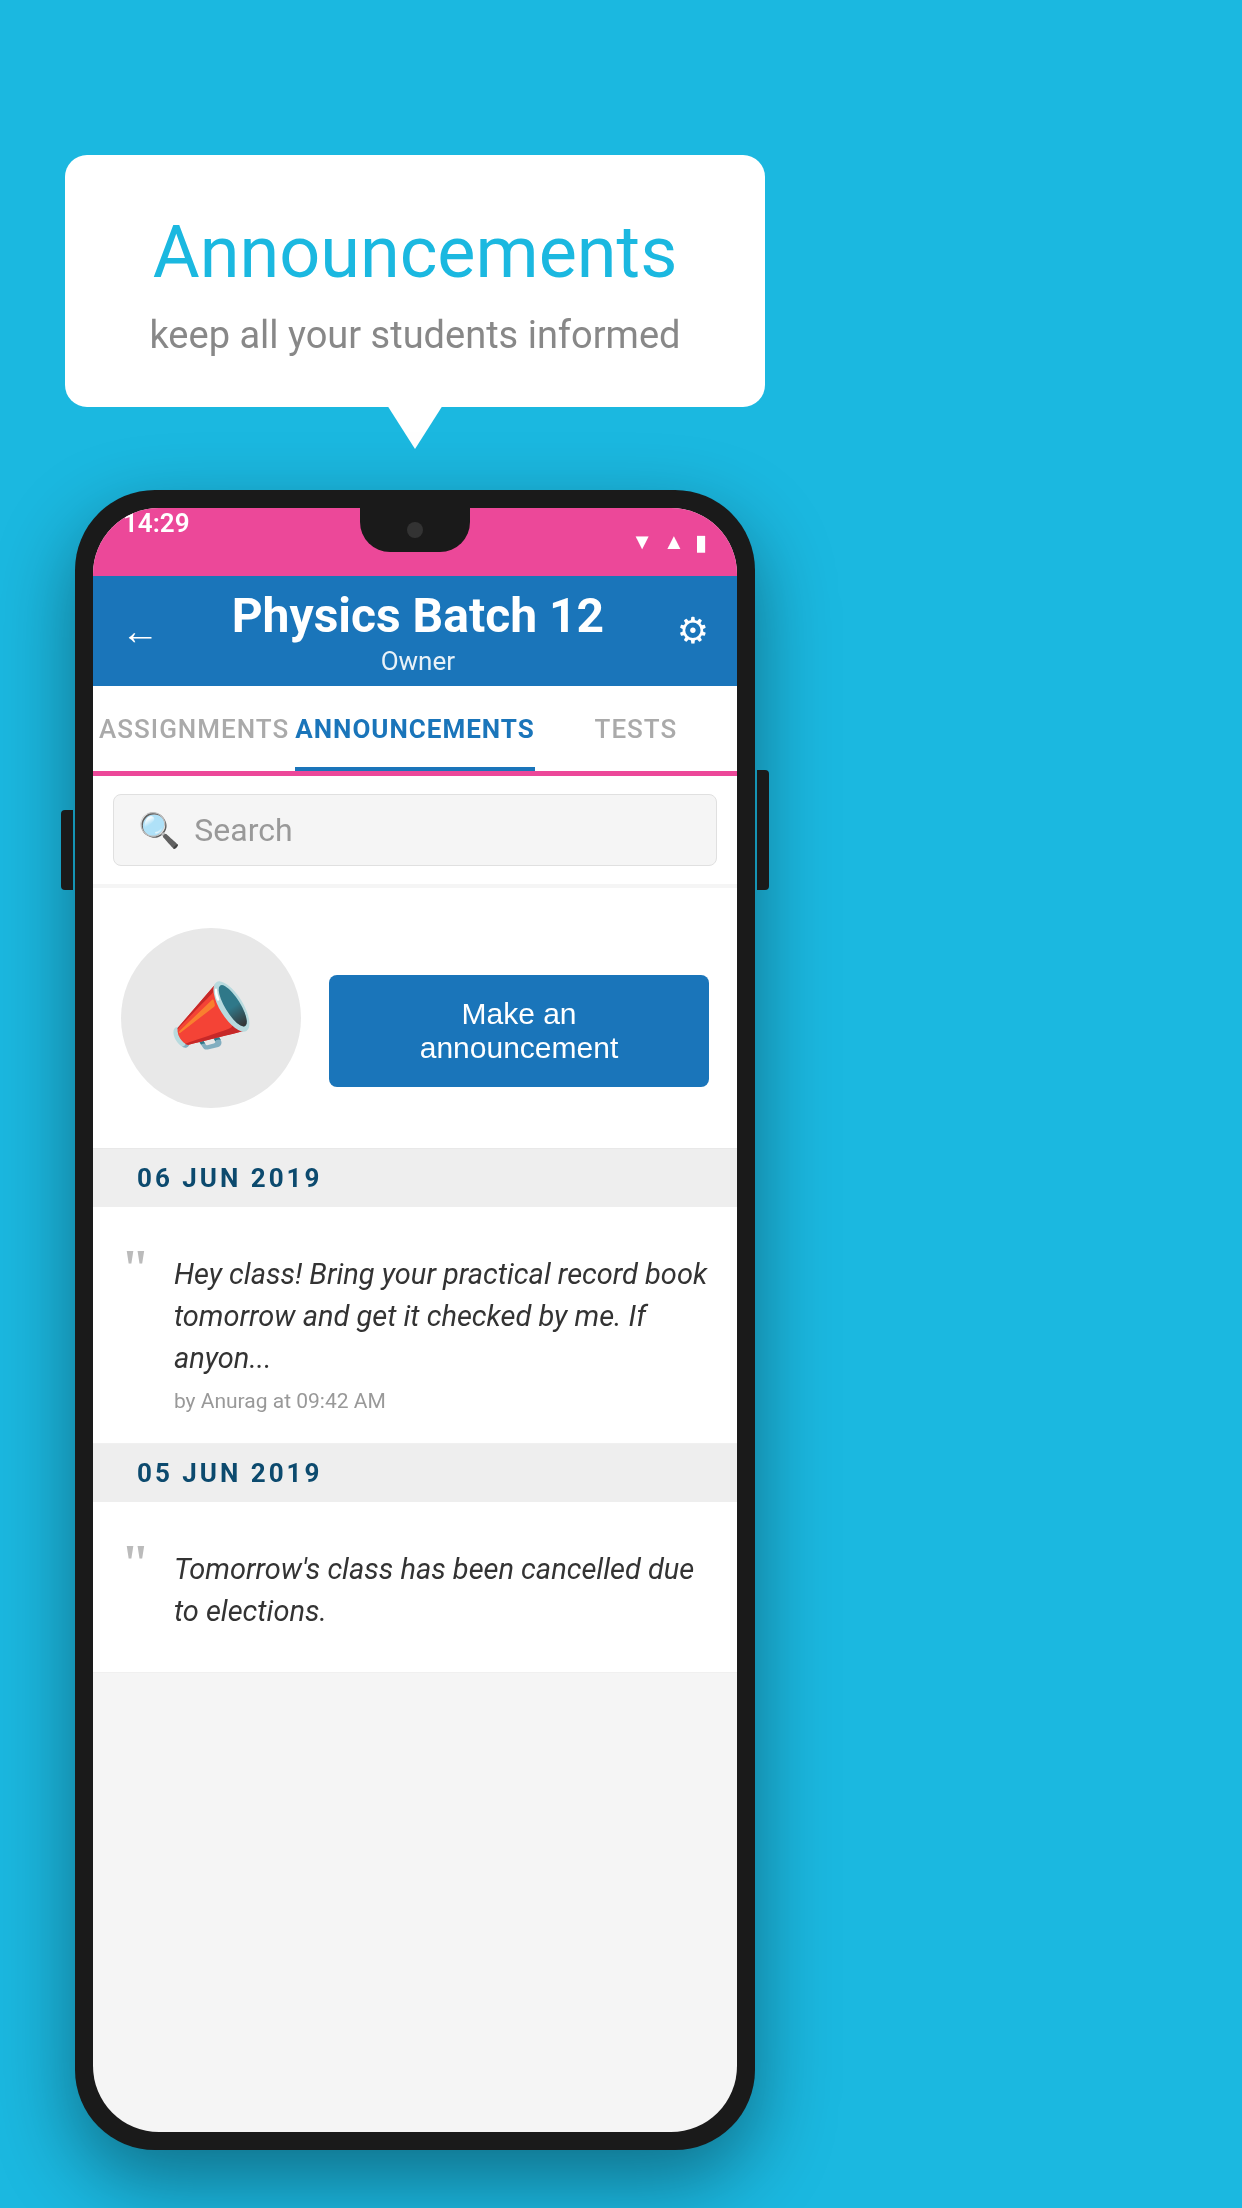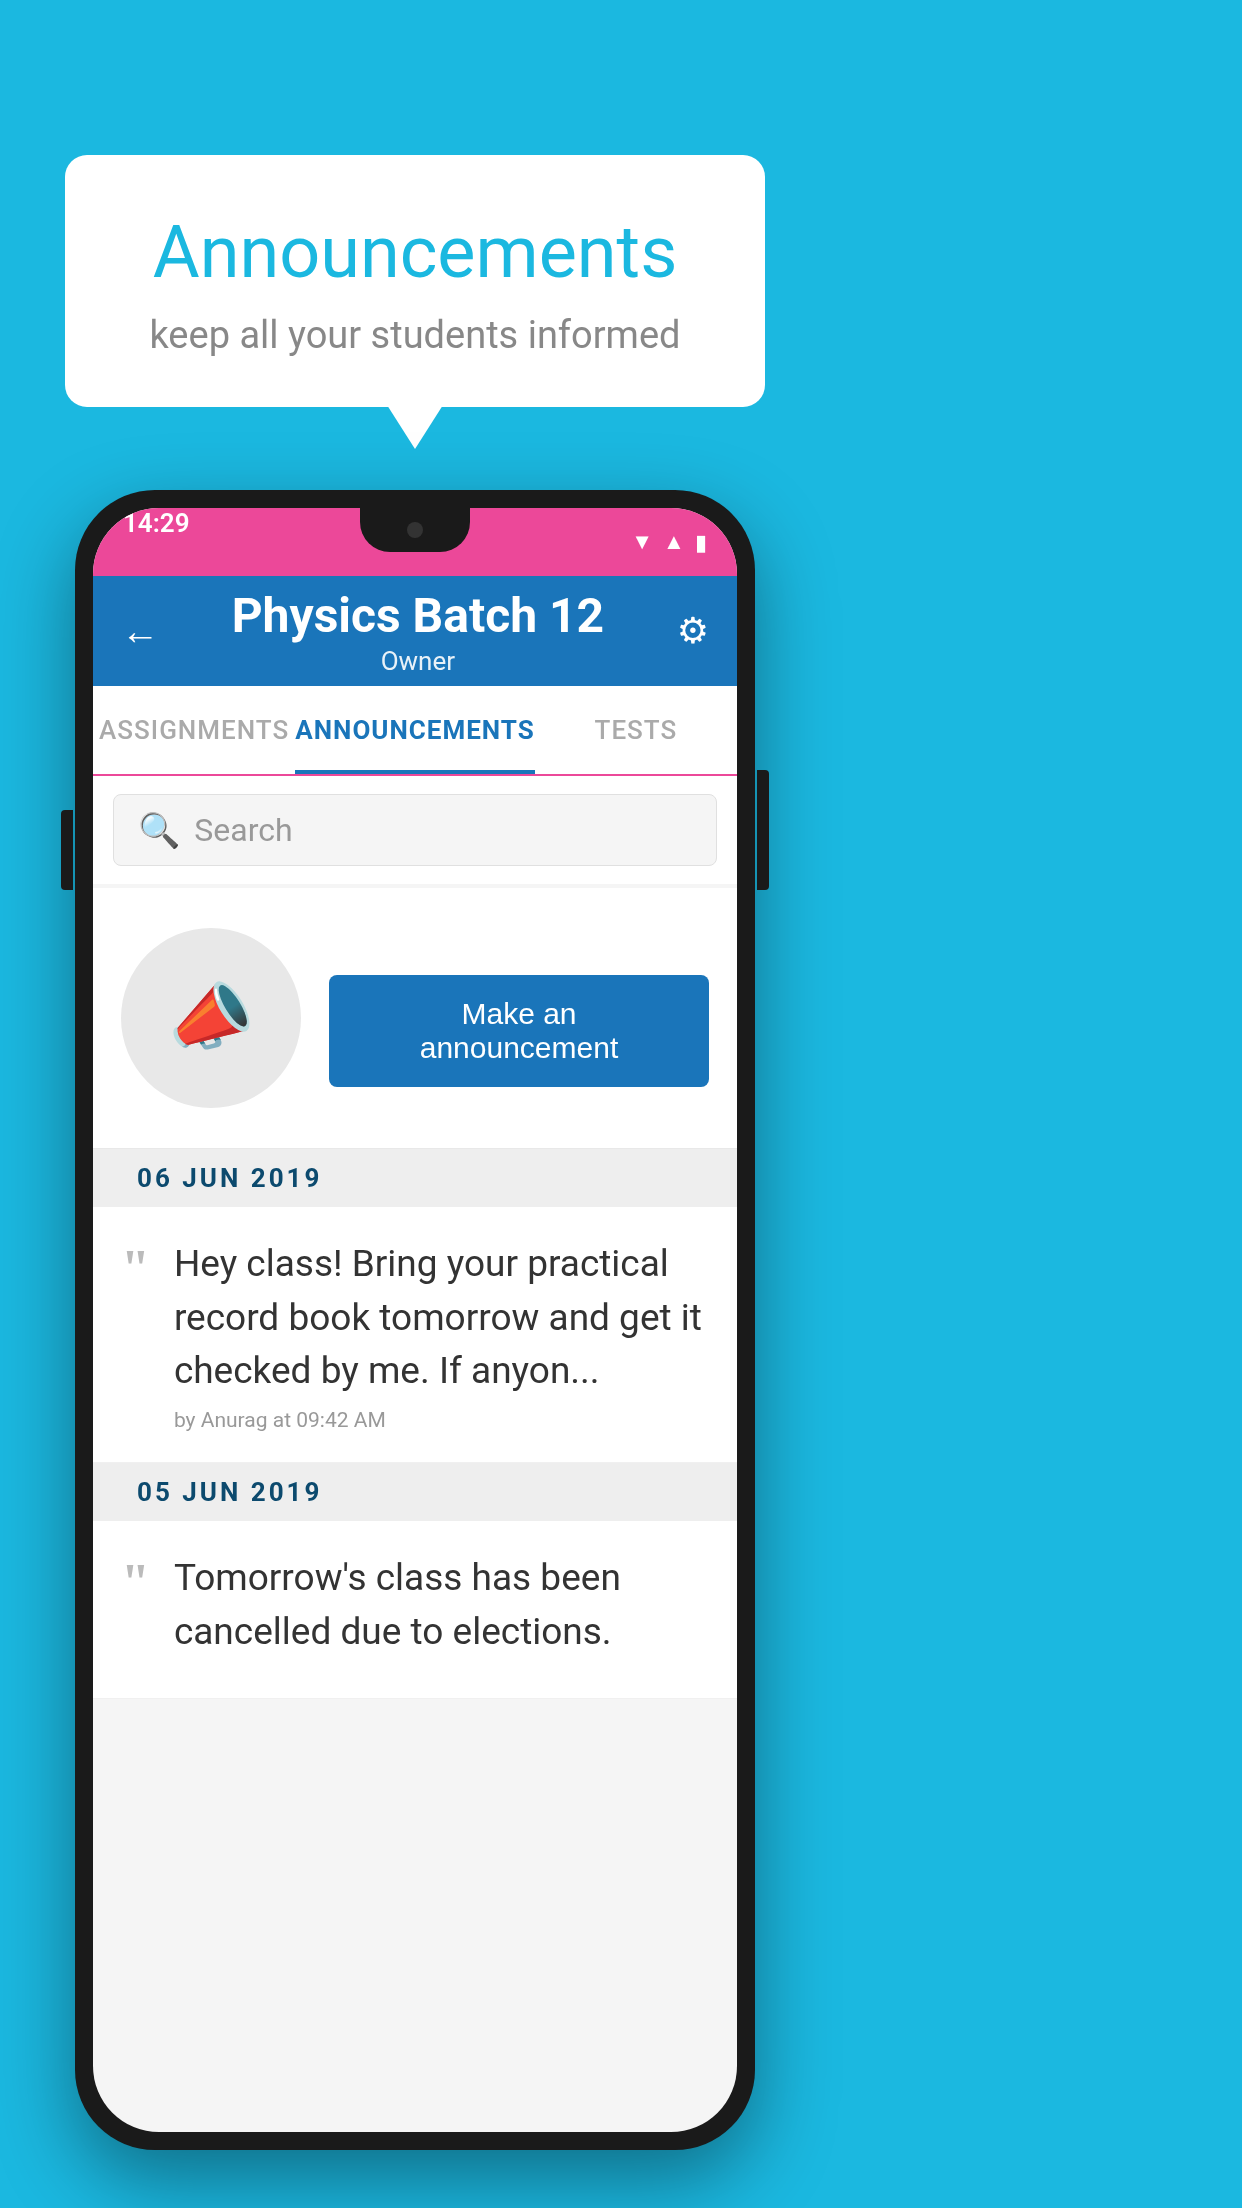--- a/index.html
+++ b/index.html
@@ -170,21 +170,21 @@
     .gear-icon {
       color: white;
       font-size: 36px;
     }
 
     
     .tabs-bar {
       background: white;
       display: flex;
       height: 90px;
-      border-bottom: 2px solid #ec4899;
+      border-bottom: 5px solid #ec4899;
     }
     .tab-item {
       flex: 1;
       display: flex;
       align-items: center;
       justify-content: center;
       font-size: 26px;
       font-weight: 500;
       color: #aaa;
       letter-spacing: 1px;
@@ -299,23 +299,25 @@
       font-weight: 700;
       line-height: 1;
       margin-top: 6px;
       font-family: Georgia, serif;
     }
     .announcement-content {
       flex: 1;
     }
     .announcement-text {
       color: #333;
-      font-size: 37px;
+      font-size: 29px;
+      font-style: italic;
       line-height: 1.45;
       margin-bottom: 10px;
+      margin-top: 16px;
     }
     .announcement-meta {
       color: #999;
       font-size: 21px;
     }
   </style>
 </head>
 <body>
 
 <div class="speech-bubble-container">

